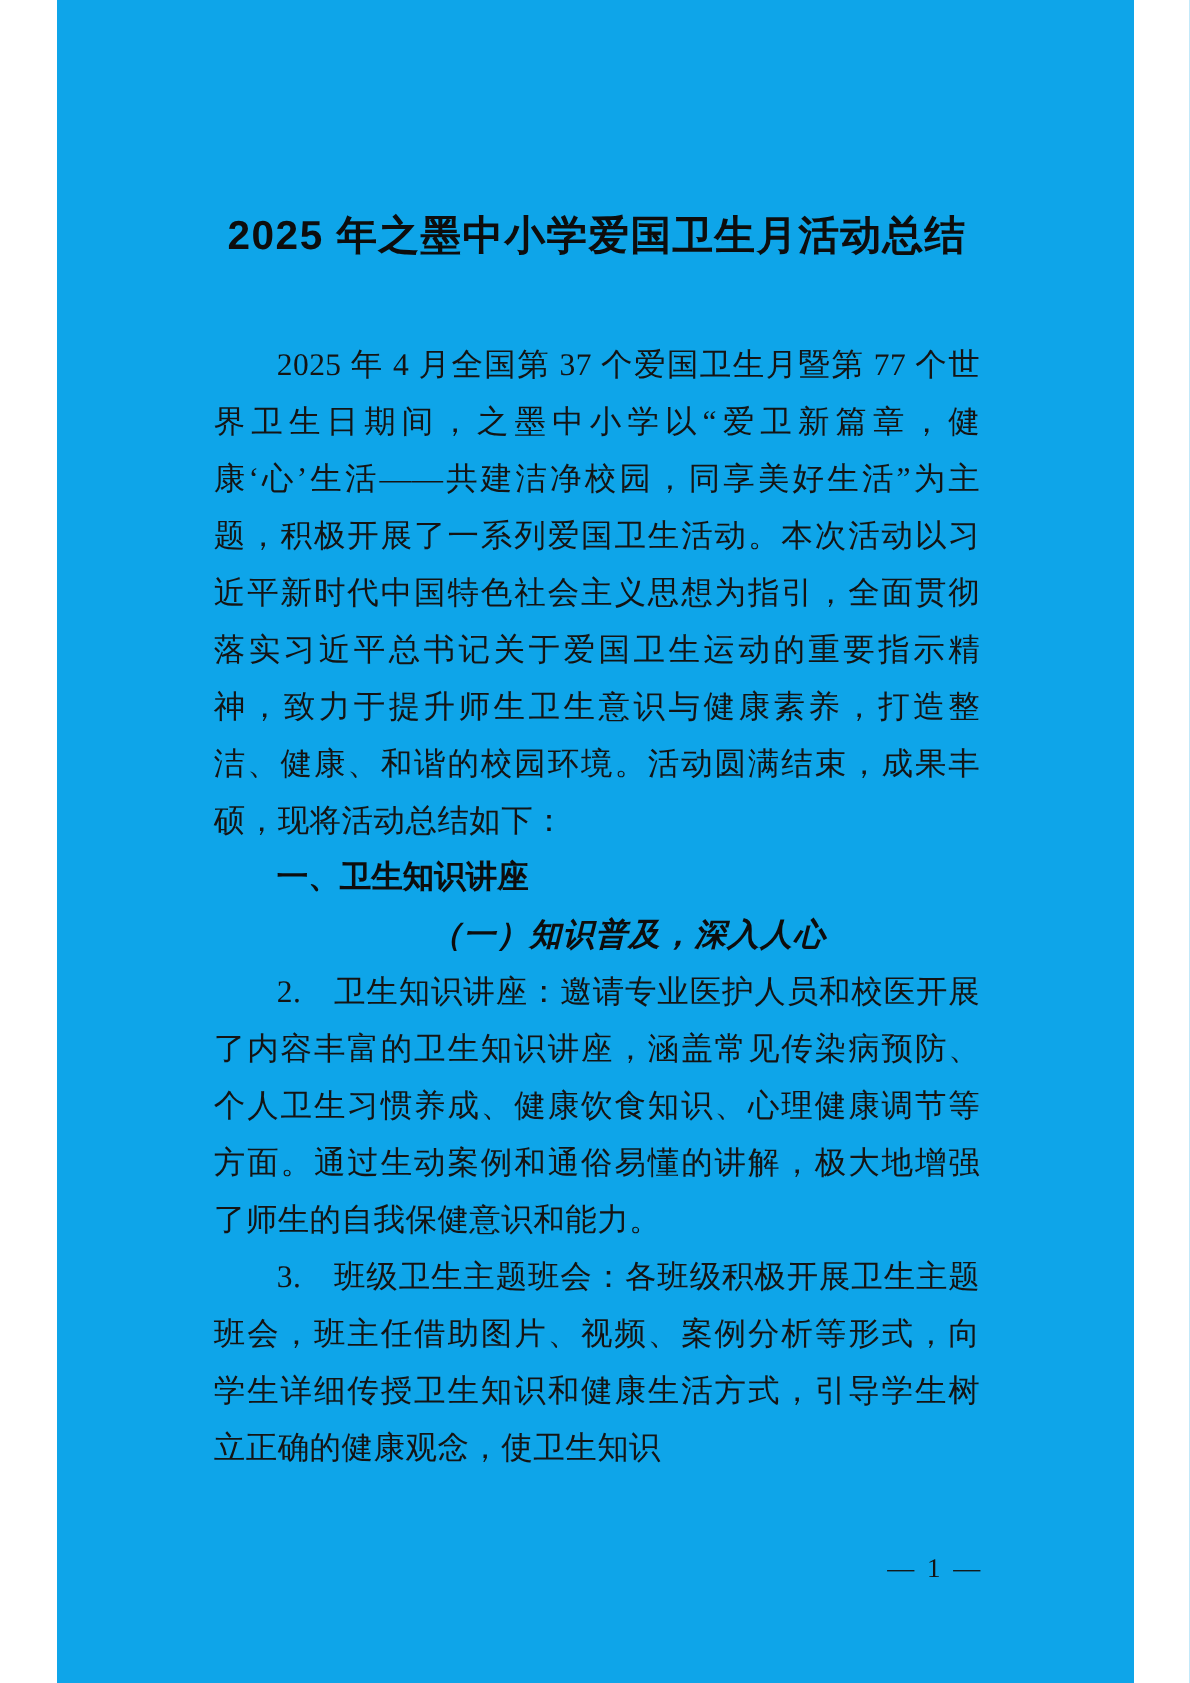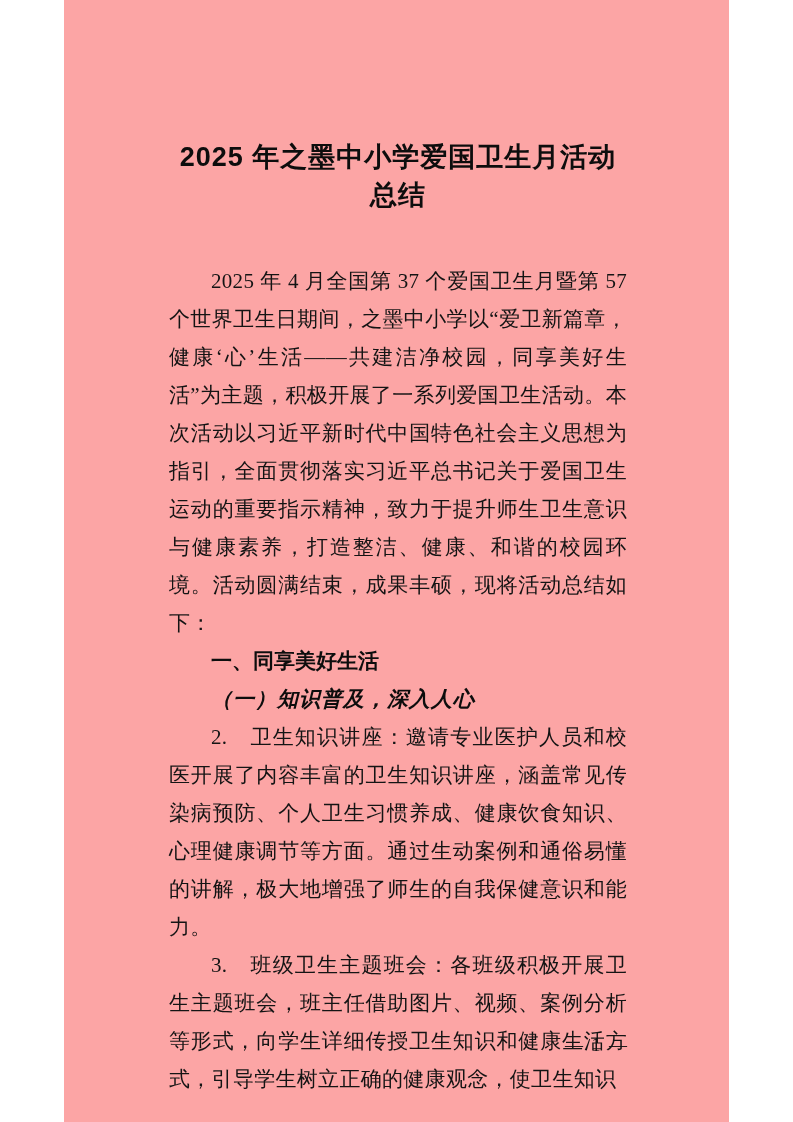--- a/index.html
+++ b/index.html
@@ -2,24 +2,24 @@
 <html><head>
 <meta charset="utf-8">
 <style>
   html, body {
     margin: 0;
     padding: 0;
     background: #ffffff;
   }
   .page {
     position: relative;
-    width: 665px;
+    width: 718px;
     height: 1122px;
     margin: 0 auto;
-    background: #fca5a5;
+    background: #0ea5e9;
     box-sizing: border-box;
     padding: 138px 102px 16px 105px;
     overflow: hidden;
     color: #141414;
     font-family: "Liberation Serif", "DejaVu Serif", serif;
   }
   .doc-title {
     margin: 0 0 48px 0;
     text-align: center;
     font-size: 27px;
@@ -49,41 +49,42 @@
   }
   .sub-heading {
     margin: 0;
     font-size: 21px;
     line-height: 38px;
     text-indent: 2em;
     font-weight: bold;
     font-style: italic;
     letter-spacing: 1px;
     color: #0d0d0d;
+    text-align: center;
   }
   .page-number {
     position: absolute;
     right: 100px;
     bottom: 66px;
     font-size: 18px;
     letter-spacing: 2px;
     color: #141414;
     font-family: "Liberation Serif", "DejaVu Serif", serif;
   }
 </style>
 </head>
 <body>
 
 <div class="page">
 
   <h1 class="doc-title">2025 年之墨中小学爱国卫生月活动总结</h1>
 
-  <p class="body-par">2025 年 4 月全国第 37 个爱国卫生月暨第 57 个世界卫生日期间，之墨中小学以“爱卫新篇章，健康‘心’生活——共建洁净校园，同享美好生活”为主题，积极开展了一系列爱国卫生活动。本次活动以习近平新时代中国特色社会主义思想为指引，全面贯彻落实习近平总书记关于爱国卫生运动的重要指示精神，致力于提升师生卫生意识与健康素养，打造整洁、健康、和谐的校园环境。活动圆满结束，成果丰硕，现将活动总结如下：</p>
+  <p class="body-par">2025 年 4 月全国第 37 个爱国卫生月暨第 77 个世界卫生日期间，之墨中小学以“爱卫新篇章，健康‘心’生活——共建洁净校园，同享美好生活”为主题，积极开展了一系列爱国卫生活动。本次活动以习近平新时代中国特色社会主义思想为指引，全面贯彻落实习近平总书记关于爱国卫生运动的重要指示精神，致力于提升师生卫生意识与健康素养，打造整洁、健康、和谐的校园环境。活动圆满结束，成果丰硕，现将活动总结如下：</p>
 
-  <h2 class="sec-heading">一、同享美好生活</h2>
+  <h2 class="sec-heading">一、卫生知识讲座</h2>
 
   <h3 class="sub-heading">（一）知识普及，深入人心</h3>
 
 
   <p class="body-par">2.　卫生知识讲座：邀请专业医护人员和校医开展了内容丰富的卫生知识讲座，涵盖常见传染病预防、个人卫生习惯养成、健康饮食知识、心理健康调节等方面。通过生动案例和通俗易懂的讲解，极大地增强了师生的自我保健意识和能力。</p>
 
   <p class="body-par">3.　班级卫生主题班会：各班级积极开展卫生主题班会，班主任借助图片、视频、案例分析等形式，向学生详细传授卫生知识和健康生活方式，引导学生树立正确的健康观念，使卫生知识</p>
 
   <div class="page-number">— 1 —</div>
 

